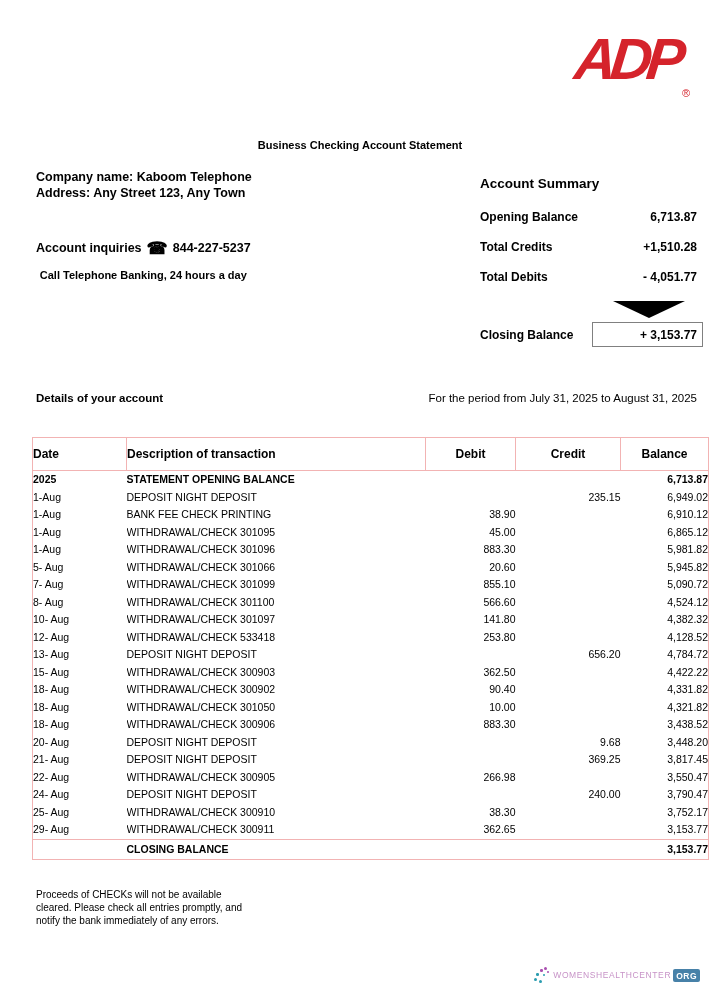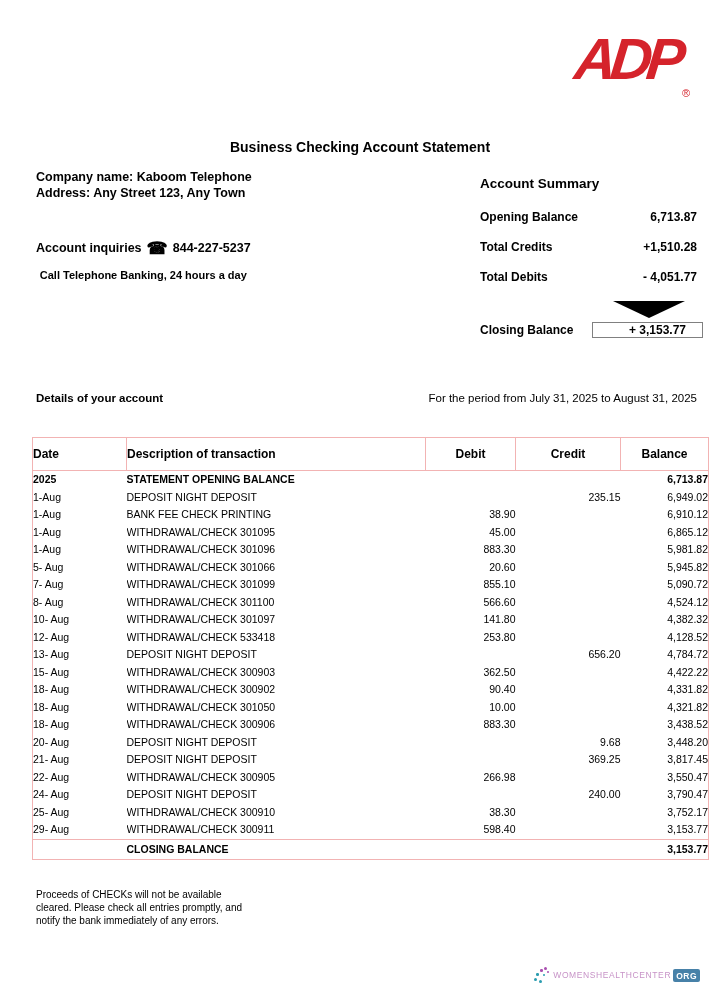--- a/index.html
+++ b/index.html
@@ -11,41 +11,41 @@
   
   .logo { position:absolute; top:30px; right:30px; line-height:1; }
   .logo-text {
     font-weight:bold; font-style:italic; font-size:58px; letter-spacing:-6px;
     transform:skewX(-6deg); display:inline-block; color:var(--accent_red,#d5232b);
   }
   .logo-reg { font-size:11px; font-style:normal; color:var(--accent_red,#d5232b); vertical-align:-18px; margin-left:2px; }
 
   
   .doc-title { position:absolute; top:139px; left:0; width:100%; text-align:center;
-    font-size:14px; font-weight:bold; }
+    font-size:11px; font-weight:bold; }
 
   
   .company { position:absolute; left:36px; top:170px; font-size:12.5px; font-weight:bold; line-height:15.5px; }
   .contact { position:absolute; left:36px; top:238px; }
   .inquiries { font-size:12.5px; font-weight:bold; }
   .phone-icon { font-size:17px; vertical-align:-2px; margin:0 5px; }
   .banking-line { margin-top:10px; font-size:11px; font-weight:bold;text-align:center; }
 
   
   .summary { position:absolute; left:480px; top:176px; width:223px; }
   .summary-title { font-size:13.5px; font-weight:bold; margin:0 0 20px 0; }
   .summary-row { display:flex; justify-content:space-between; font-size:12px; font-weight:bold;
     height:12px; line-height:12px; margin-bottom:18px; }
   .summary-row .val { padding-right:6px; }
   .arrow-down { width:0; height:0; border-left:36px solid transparent; border-right:36px solid transparent;
     border-top:17px solid #000; margin-left:133px; margin-bottom:4px; }
   .closing-row { display:flex; align-items:center; justify-content:space-between; }
   .closing-label { font-size:12px; font-weight:bold; }
-  .closing-box { width:111px; height:16px; border:1px solid var(--box_border,#808080); box-sizing:border-box;
-    display:flex; align-items:center; justify-content:flex-end; padding-right:16px;
+  .closing-box { width:111px; height:25px; border:1px solid var(--box_border,#808080); box-sizing:border-box;
+    display:flex; align-items:center; justify-content:flex-end; padding-right:5px;
     font-size:12px; font-weight:bold; background:#fff; }
 
   
   .details-line { position:absolute; top:392px; left:36px; right:23px; display:flex;
     justify-content:space-between; align-items:baseline; font-size:11.5px; }
   .details-heading { font-weight:bold; }
 
   
   .stmt-table { position:absolute; left:32px; top:437px; width:676px;
     border-collapse:collapse; table-layout:fixed; border:1px solid var(--table_border,#f2b3b3); }
@@ -281,21 +281,21 @@
         <tr data-name="transaction-row">
           <td class="c-date" data-name="cell-date">25- Aug</td>
           <td class="c-description" data-name="cell-description">WITHDRAWAL/CHECK 300910</td>
           <td class="c-debit" data-name="cell-debit">38.30</td>
           <td class="c-credit" data-name="cell-credit"></td>
           <td class="c-balance" data-name="cell-balance">3,752.17</td>
         </tr>
         <tr data-name="transaction-row">
           <td class="c-date" data-name="cell-date">29- Aug</td>
           <td class="c-description" data-name="cell-description">WITHDRAWAL/CHECK 300911</td>
-          <td class="c-debit" data-name="cell-debit">598.40</td>
+          <td class="c-debit" data-name="cell-debit">362.65</td>
           <td class="c-credit" data-name="cell-credit"></td>
           <td class="c-balance" data-name="cell-balance">3,153.77</td>
         </tr>
         <tr data-name="closing-row">
         <td class="c-date" data-name="cell-date"></td>
         <td class="c-description" data-name="cell-description">CLOSING BALANCE</td>
         <td class="c-debit" data-name="cell-debit"></td>
         <td class="c-credit" data-name="cell-credit"></td>
         <td class="c-balance" data-name="cell-balance">3,153.77</td>
       </tr>

